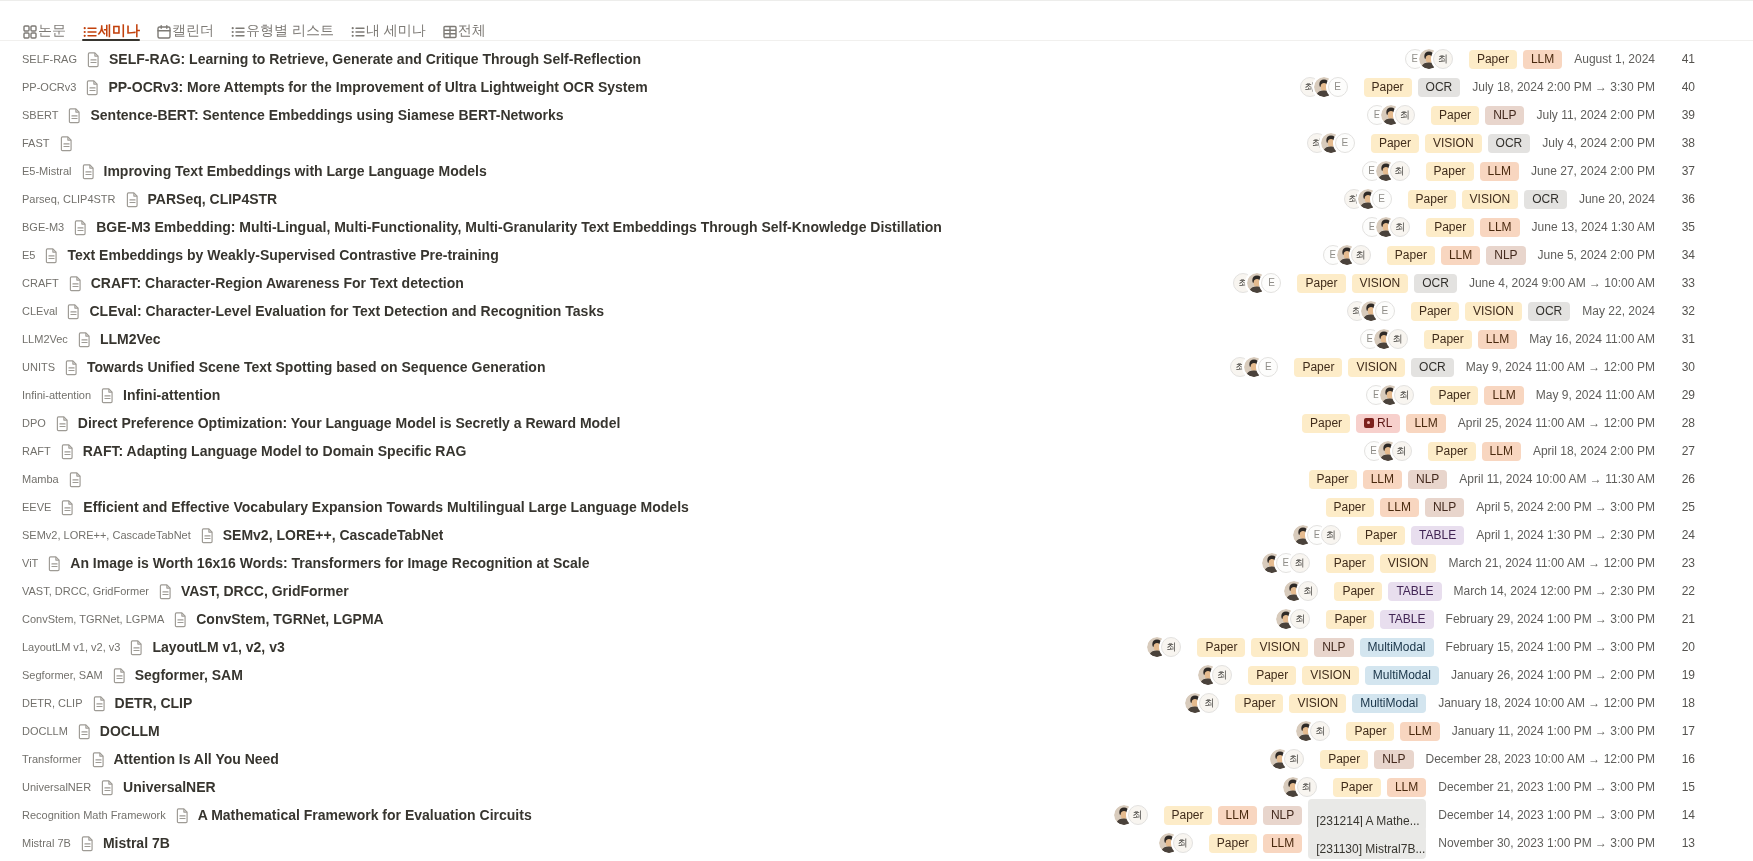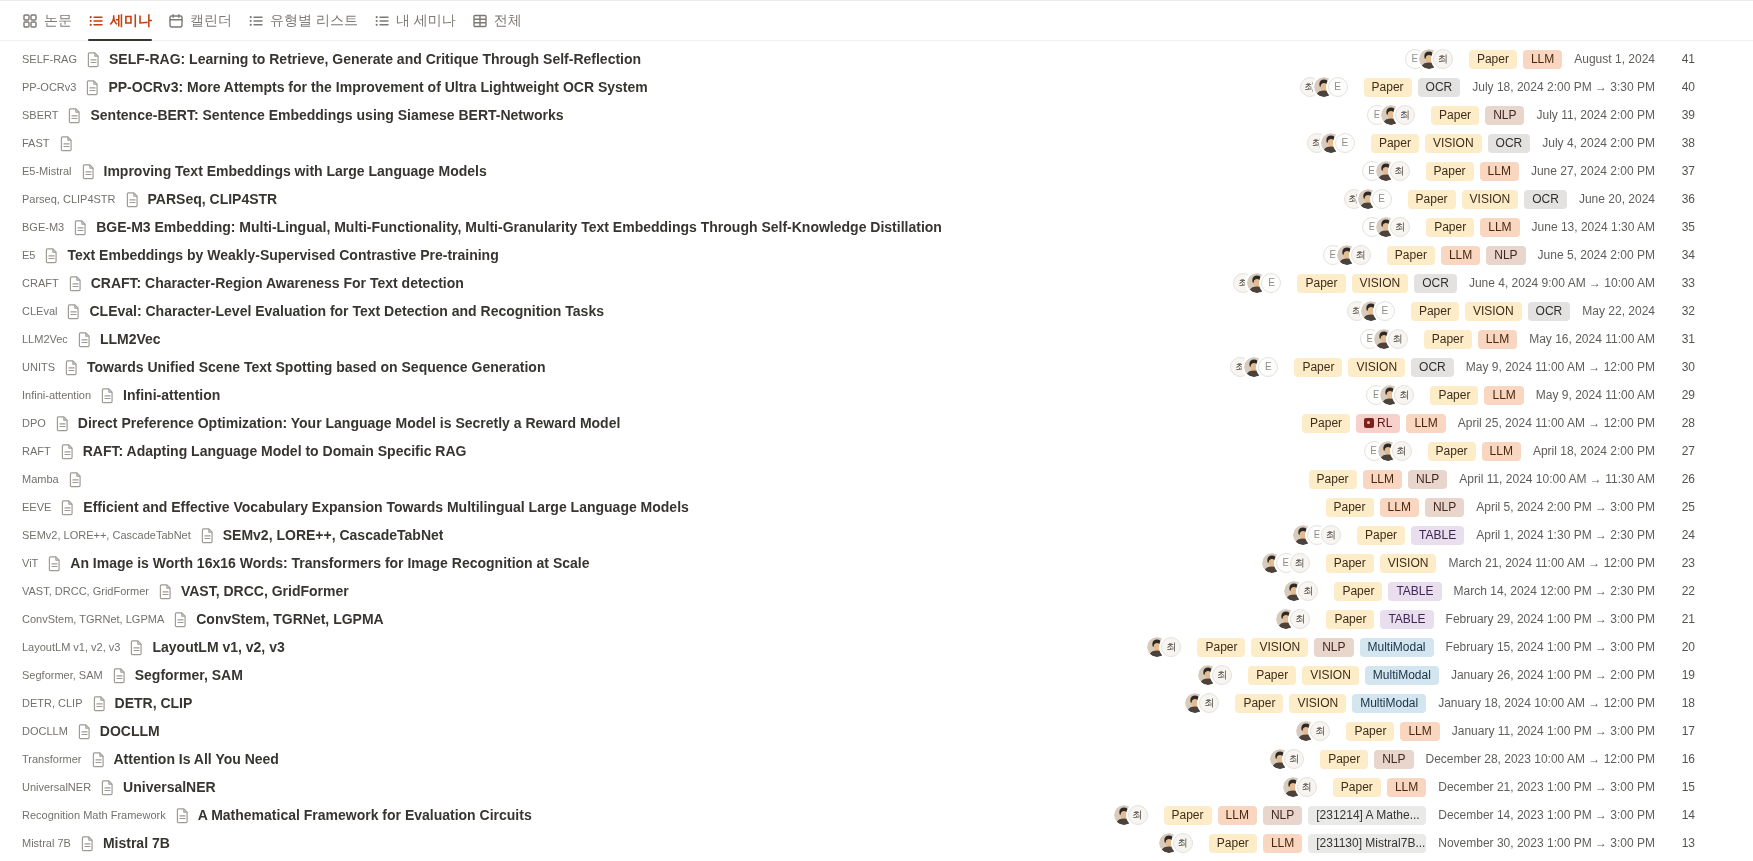--- a/index.html
+++ b/index.html
@@ -2,21 +2,21 @@
 <html><head>
 <meta charset="utf-8">
 <style>
   * { margin:0; padding:0; box-sizing:border-box; }
   html,body { width:1753px; height:861px; overflow:hidden; background:#ffffff;
               font-family:"Liberation Sans","DejaVu Sans",sans-serif; }
 
   
   .tabbar { display:flex; align-items:stretch; height:41px; padding-left:22px;
             border-top:1px solid #ededeb; border-bottom:1px solid #f1f0ee; }
-  .tab { display:inline-flex; align-items:center; gap:6px; position:relative;
+  .tab { display:inline-flex; align-items:flex-end; position:relative;
          margin-right:16px; font-size:14px; color:#7d7a75; cursor:pointer; white-space:nowrap; }
   .tab svg { width:16px; height:16px; display:block; }
   .tab.active { color:#c2410c; font-weight:600; }
   .tab.active::after { content:""; position:absolute; left:0; right:0; bottom:-1px;
                        height:2.5px; border-radius:2px; background:var(--underline,#37352f); }
 
   
   .list { padding-top:4px; }
   .row { display:flex; align-items:center; height:28px; padding:0 58px 0 22px; cursor:pointer; }
   .row-label { font-size:11px; color:#73716c; white-space:nowrap; flex:0 0 auto; }
@@ -36,21 +36,21 @@
   .av-choi { background:#f8f5f0; border:1px solid #e3e2e0; color:#45433f; }
   .av-photo svg { width:20px; height:20px; border-radius:50%; display:block; }
 
   .tag { display:inline-flex; align-items:center; gap:3px; font-size:12px; line-height:1;
          padding:3px 8px 4px; border-radius:4px; margin-left:6px; white-space:nowrap; }
   .rl-icon { display:inline-block; width:10px; height:10px; border-radius:2px;
              background:#7c211d; position:relative; }
   .rl-icon::after { content:""; position:absolute; left:3px; top:3px; width:3px; height:3px;
                     border-radius:50%; background:#f3b8b4; }
   .filetag { display:inline-flex; align-items:center; font-size:12px; line-height:1;
-             padding:3px 8px 4px; border-radius:4px; margin-left:6px; white-space:nowrap;
+             padding:16px 8px 4px; border-radius:4px; margin-left:6px; white-space:nowrap;
              max-width:118px; min-width:96px; overflow:hidden; text-overflow:ellipsis; }
 
   .row-date { margin-left:12px; font-size:12px; color:#5f5e5b; white-space:nowrap; }
   .row-num  { margin-left:14px; width:26px; text-align:right; font-size:12px; color:#55534f; }
 </style>
 </head>
 <body>
 
 <div class="view">
   <div class="tabbar" id="tabbar">

